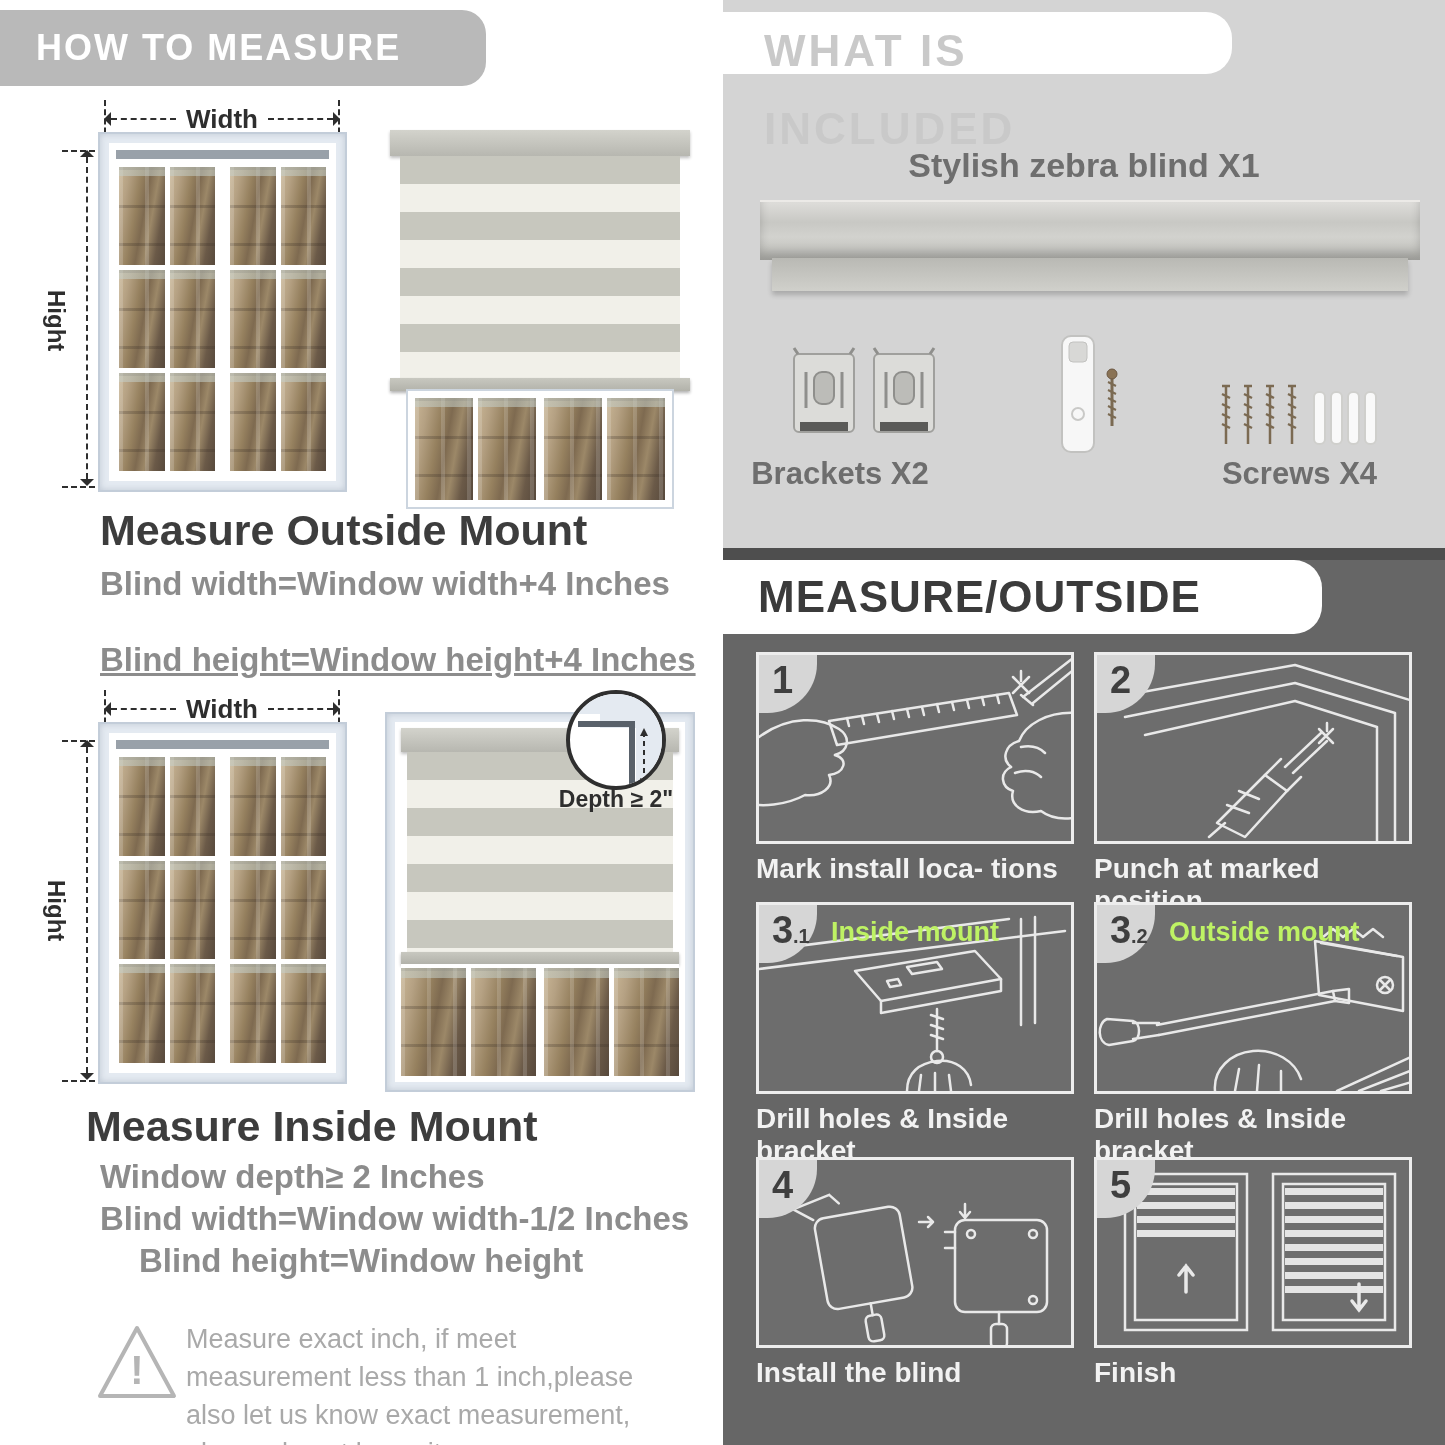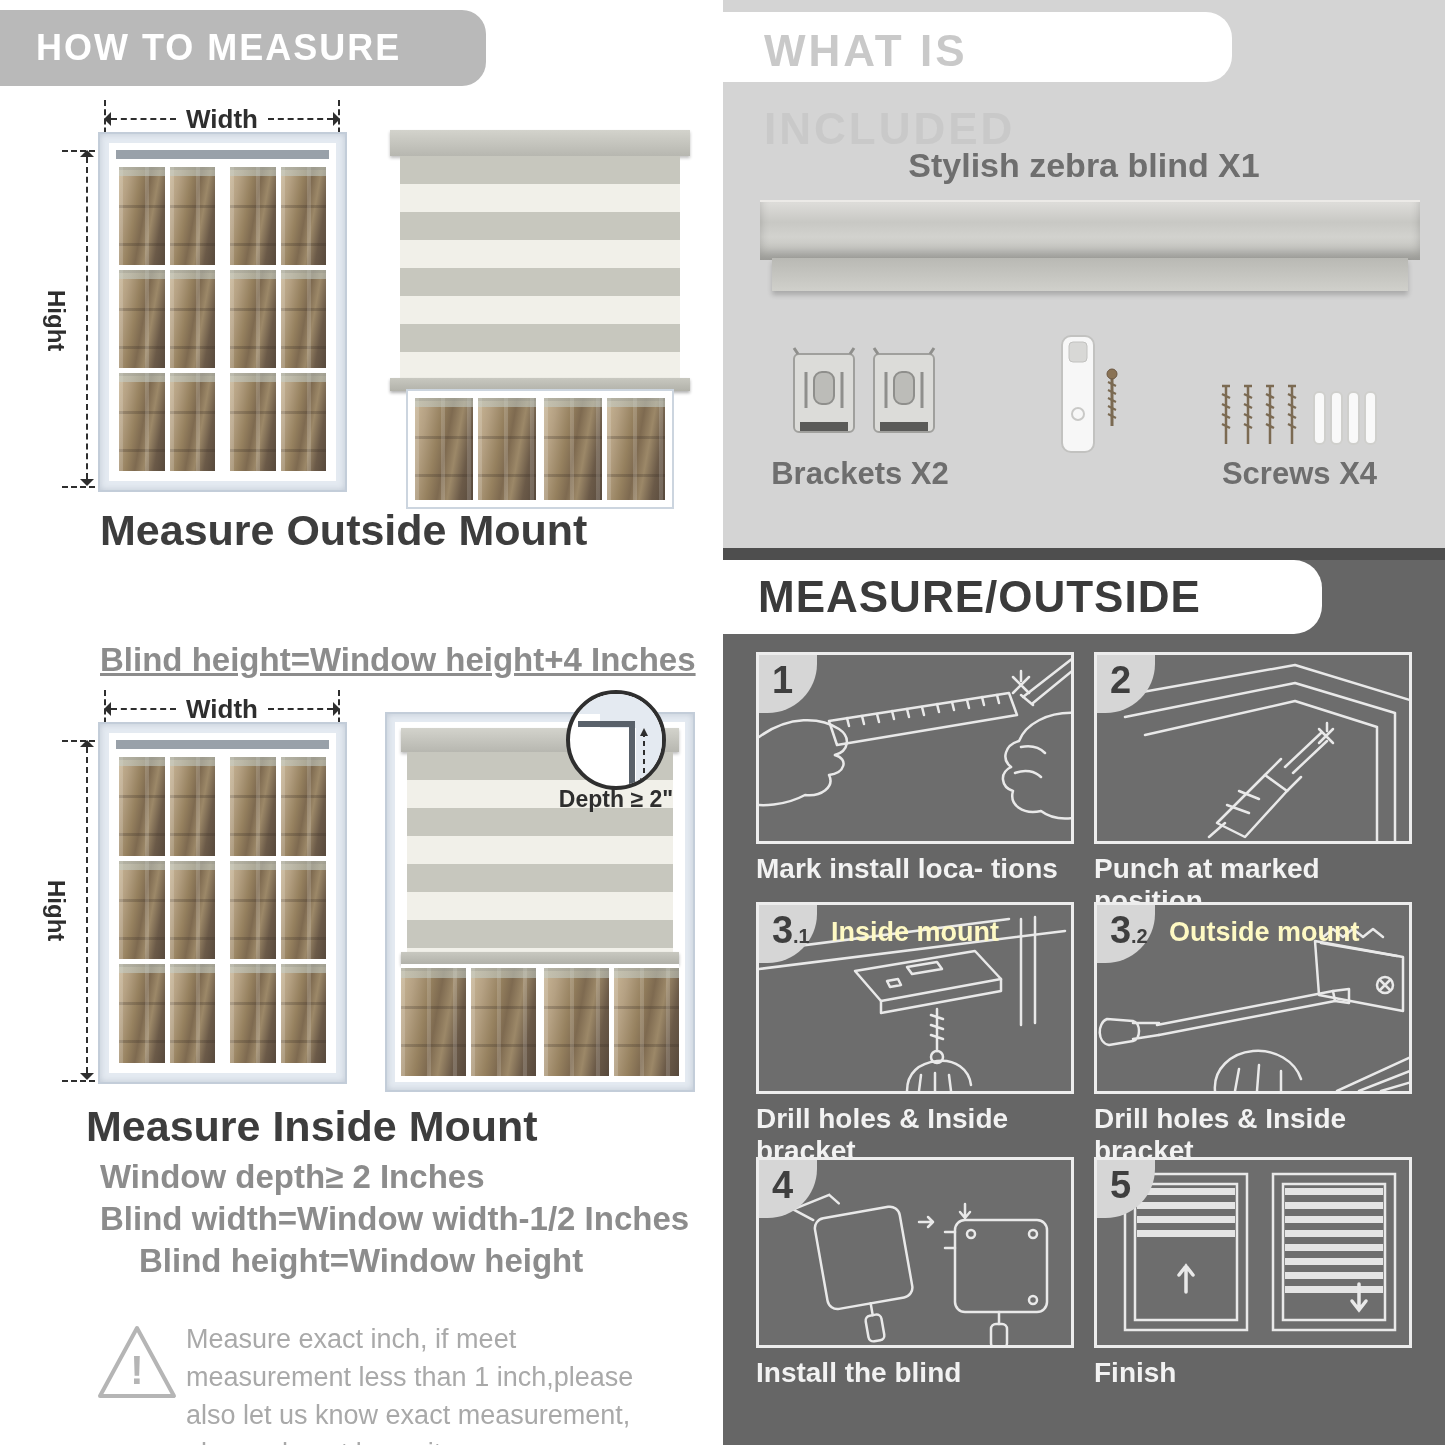--- a/index.html
+++ b/index.html
@@ -57,21 +57,21 @@
 
   .mag{border:4px solid #2f2f2f;border-radius:50%;background:#ffffff;overflow:hidden;z-index:6;}
   .depth-label{font-size:23px;font-weight:bold;color:#2e2e2e;text-align:center;}
 
   .sec-title{font-size:43px;font-weight:bold;color:#3d3d3d;}
   .sec-line{font-size:33px;font-weight:bold;color:#8c8c8c;}
   .warn-text{font-size:27px;color:#a9a9a9;line-height:38px;}
 
   
   .panel-top{left:723px;top:0;width:722px;height:548px;background:#d4d4d4;}
-  .banner-included{left:700px;top:12px;width:532px;height:70px;background:#ffffff;
+  .banner-included{left:700px;top:12px;width:532px;height:62px;background:#ffffff;
       border-radius:0 26px 26px 0;}
   .banner-included span{display:block;line-height:78px;padding-left:64px;color:#c9c9c9;
       font-size:44px;font-weight:bold;letter-spacing:3px;}
   .product-label{left:723px;top:138px;width:722px;text-align:center;
       font-size:34px;font-weight:bold;color:#6e6e6e;margin-top:8px;}
   .bar-main{left:760px;top:200px;width:660px;height:58px;
       background:linear-gradient(180deg,#deddda 0%,#c8c8c4 35%,#d2d2ce 60%,#bcbcb7 100%);
       border-top:2px solid #eceae7;box-shadow:inset 0 -8px 10px rgba(0,0,0,.18);}
   .bar-flange{left:772px;top:258px;width:636px;height:33px;
       background:linear-gradient(180deg,#b9b9b4,#d0d0cb);box-shadow:0 4px 5px rgba(0,0,0,.2);}
@@ -86,21 +86,21 @@
       font-size:44px;font-weight:bold;letter-spacing:1px;}
 
   .tile{width:318px;}
   .tile-box{height:186px;border:3px solid #ededed;background:#6d6d6d;position:relative;
       overflow:hidden;box-sizing:content-box;}
   .tile-caption{margin-top:9px;font-size:28px;font-weight:bold;color:#f2f2f2;}
   .badge{position:absolute;top:0;left:0;width:58px;height:58px;background:#d6d6d6;
       border-radius:0 0 85% 0;color:#3f3f3f;z-index:3;}
   .badge .n{position:absolute;top:4px;left:13px;font-size:38px;font-weight:bold;}
   .badge .s{position:absolute;top:20px;left:34px;font-size:20px;font-weight:bold;}
-  .tile-tag{position:absolute;left:72px;top:12px;font-size:27px;font-weight:bold;color:#fef9c3;z-index:3;}
+  .tile-tag{position:absolute;left:72px;top:12px;font-size:27px;font-weight:bold;color:#bef264;z-index:3;}
   .tile-box svg{position:absolute;left:0;top:0;}
 </style>
 </head>
 <body>
 
 <div id="page">
 
   <div class="abs banner-measure">
     <span>HOW TO MEASURE</span>
   </div>
@@ -158,20 +158,21 @@
           <div class="photo"></div>
         </div>
       <div class="underpane">
           <div class="photo"></div>
           <div class="photo"></div>
         </div>
     </div>
   </div>
 
   <div class="abs sec-title" style="left:100px;top:506px;">Measure Outside Mount</div>
+  <div class="abs sec-line" style="left:100px;top:565px;">Blind width=Window width+4 Inches</div>
   <div class="abs sec-line" style="left:100px;top:641px;text-decoration:underline;">Blind height=Window height+4 Inches</div>
 
   <div class="abs harrow" style="left:104px;top:702px;width:236px;">
     <span class="ah left"></span>
     <span class="dash"></span>
     <span class="lbl">Width</span>
     <span class="dash"></span>
     <span class="ah right"></span>
   </div>
   <div class="abs vtick" style="left:104px;top:690px;height:52px;"></div>
@@ -296,21 +297,21 @@
       <path d="M74,10 v58 M70,10 h8 M70,18 l8,4 M70,28 l8,4 M70,38 l8,4 M70,48 l8,4"></path>
     </g>
     <g fill="rgba(255,255,255,0.85)" stroke="#cfcfcc" stroke-width="2">
       <rect x="96" y="16" width="11" height="52" rx="5"></rect>
       <rect x="113" y="16" width="11" height="52" rx="5"></rect>
       <rect x="130" y="16" width="11" height="52" rx="5"></rect>
       <rect x="147" y="16" width="11" height="52" rx="5"></rect>
     </g>
   </svg>
 
-  <div class="abs item-label" style="left:770px;top:456px;width:180px;text-align:center;">Brackets X2</div>
+  <div class="abs item-label" style="left:750px;top:456px;width:180px;text-align:center;">Brackets X2</div>
   <div class="abs item-label" style="left:1212px;top:456px;width:175px;">Screws X4</div>
 
   <div class="abs divider-dark"></div>
   <div class="abs panel-bottom"></div>
   <div class="abs banner-mount">
     <span>MEASURE/OUTSIDE MOUNT</span>
   </div>
 
   <div class="abs tile" style="left:756px;top:652px;">
     <div class="tile-box">

